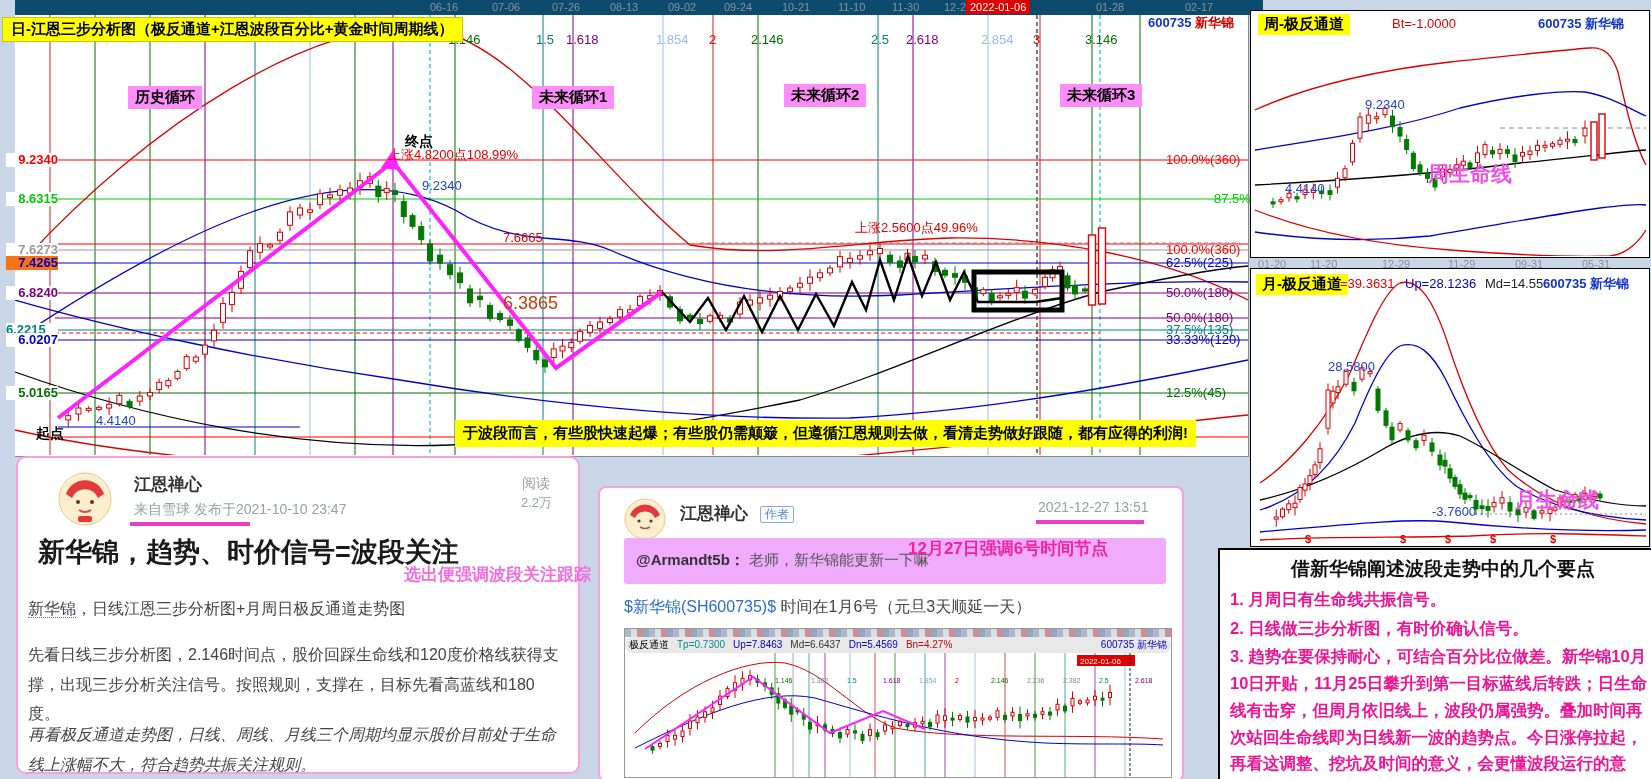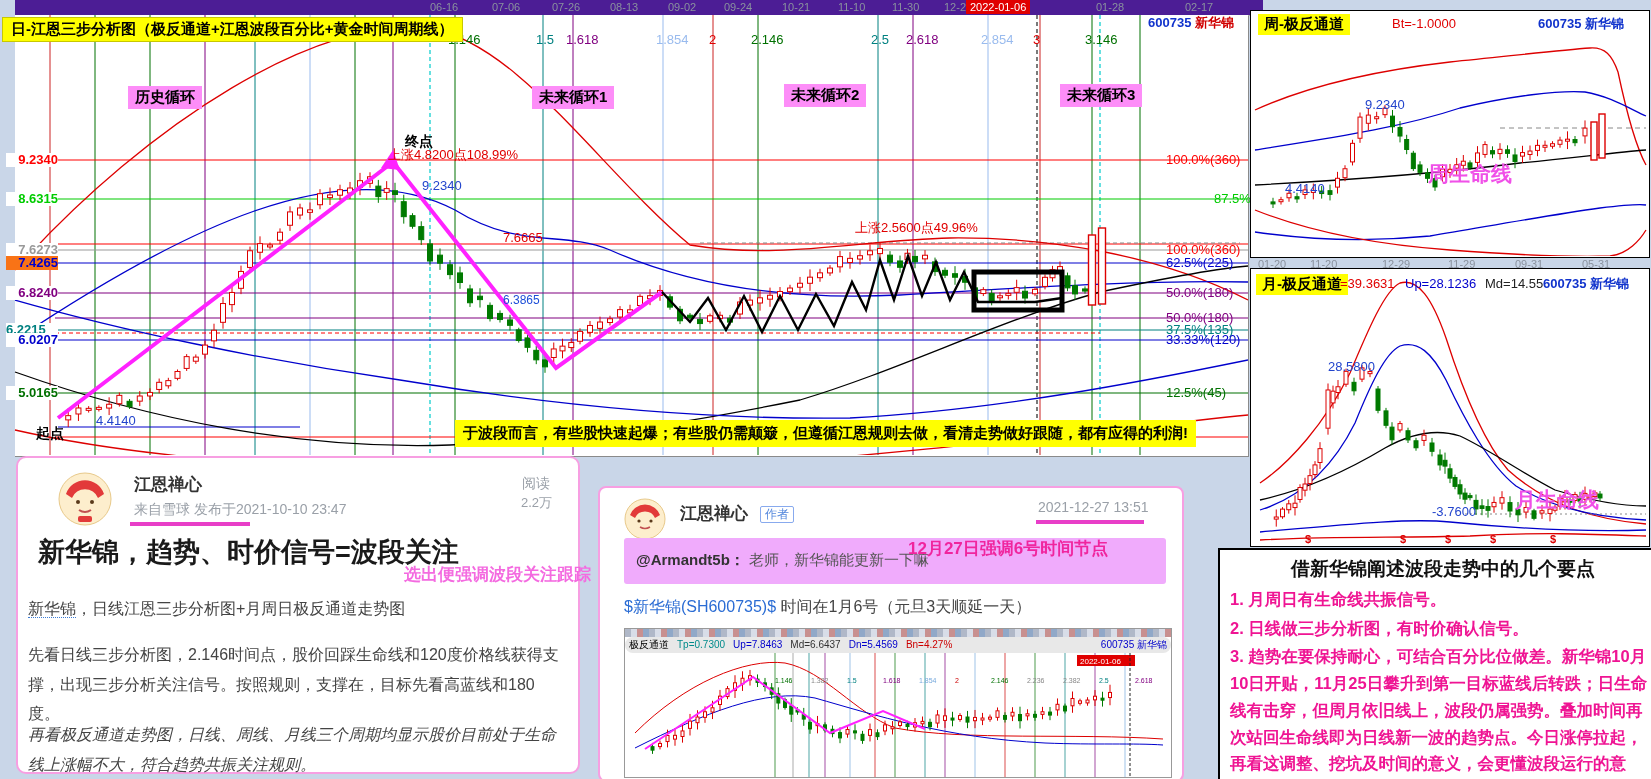--- a/index.html
+++ b/index.html
@@ -1,20 +1,20 @@
 <!DOCTYPE html>
 <html><head>
 <meta charset="utf-8">
 <style>
   html,body{margin:0;padding:0;background:#c9d6e8;font-family:"Liberation Sans",sans-serif;}
   #root{position:relative;width:1651px;height:779px;background:#c9d6e8;overflow:hidden;}
   .abs{position:absolute;}
   .panel{position:absolute;background:#fff;}
   .lbl{position:absolute;white-space:nowrap;line-height:1.1;}
-  .datebar{position:absolute;left:0;top:0;width:1248px;height:15px;background:#4c1d95;border-bottom:1px solid #aaa;text-align:center;}
+  .datebar{position:absolute;left:0;top:0;width:1248px;height:15px;background:#0c4a6e;border-bottom:1px solid #aaa;text-align:center;}
   .datelbl{position:absolute;top:1px;font-size:11px;color:#8a929e;}
   .datehl{position:absolute;top:0;background:#e00000;color:#fff;font-size:11px;padding:1px 4px;}
   .yellowtag{background:#ffff00;color:#000;font-weight:bold;}
   .cycletag{position:absolute;background:#fd8df8;color:#000;font-weight:bold;font-size:15px;padding:2px 7px;}
   .bannertag{position:absolute;background:#ffff00;color:#000;font-weight:bold;font-size:15px;padding:4px 8px;white-space:nowrap;}
   .post{position:absolute;background:#fff;border:2px solid #f79fe2;border-radius:10px;}
   .notes{position:absolute;background:#fff;border:2px solid #000;}
   .quote{position:absolute;background:#f0abfc;border-radius:3px;}
   .minihdr{font-size:10px;white-space:nowrap;overflow:hidden;border-radius:8px;}
   svg{position:absolute;left:0;top:0;}
@@ -338,21 +338,21 @@
       <div class="lbl" style="left:1166px;top:386px;width:80px;font-size:13px;color:#007000;">12.5%(45)</div>
       <div class="cycletag" style="left: 128px; top: 86px;">历史循环</div>
       <div class="cycletag" style="left: 532px; top: 86px;">未来循环1</div>
       <div class="cycletag" style="left: 784px; top: 84px;">未来循环2</div>
       <div class="cycletag" style="left: 1060px; top: 84px;">未来循环3</div>
       <div class="lbl" style="left:36px;top:426px;font-size:14px;color:#000000;font-weight:bold;">起点</div>
       <div class="lbl" style="left:405px;top:134px;font-size:14px;color:#000000;font-weight:bold;">终点</div>
       <div class="lbl" style="left:388px;top:148px;font-size:13px;color:#e00000;">上涨4.8200点108.99%</div>
       <div class="lbl" style="left:422px;top:179px;font-size:13px;color:#2244cc;">9.2340</div>
       <div class="lbl" style="left:503px;top:231px;font-size:13px;color:#e00000;">7.6665</div>
-      <div class="lbl" style="left:503px;top:294px;font-size:12px;color:#1d4ed8;">6.3865</div>
+      <div class="lbl" style="left:503px;top:294px;font-size:18px;color:#c2410c;">6.3865</div>
       <div class="lbl" style="left:855px;top:221px;font-size:13px;color:#e00000;">上涨2.5600点49.96%</div>
       <div class="lbl" style="left:96px;top:414px;font-size:13px;color:#2244cc;">4.4140</div>
     </div>
 <div class="lbl yellowtag" style="left:2px;top:17px;font-size:15px;padding:3px 8px;border:1px solid #c8c800;">
   <span>日-江恩三步分析图（极反通道+江恩波段百分比+黄金时间周期线）</span>
 </div>
 <div class="lbl" style="left:1148px;top:16px;font-size:13px;font-weight:bold;">
   <span style="color:#1133cc;">600735</span>
   <span style="color:#d00000;">新华锦</span>
 </div>

